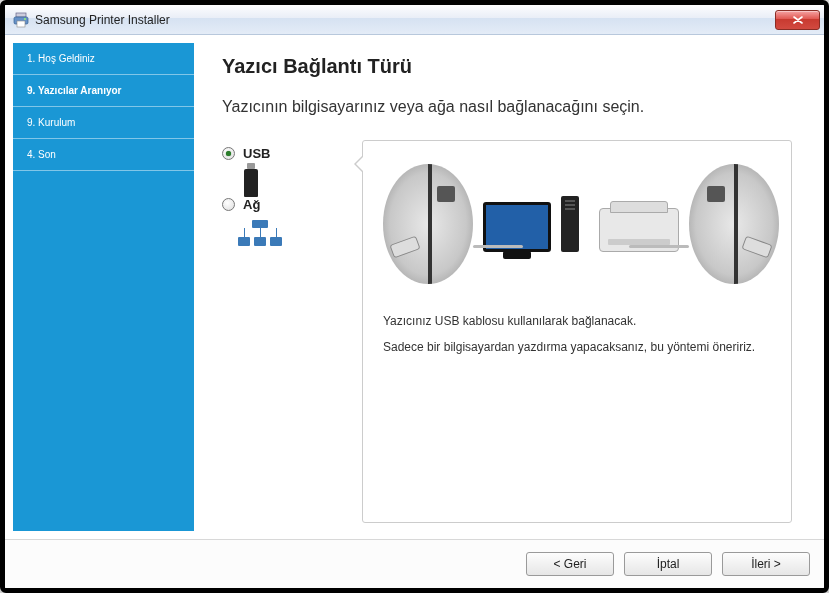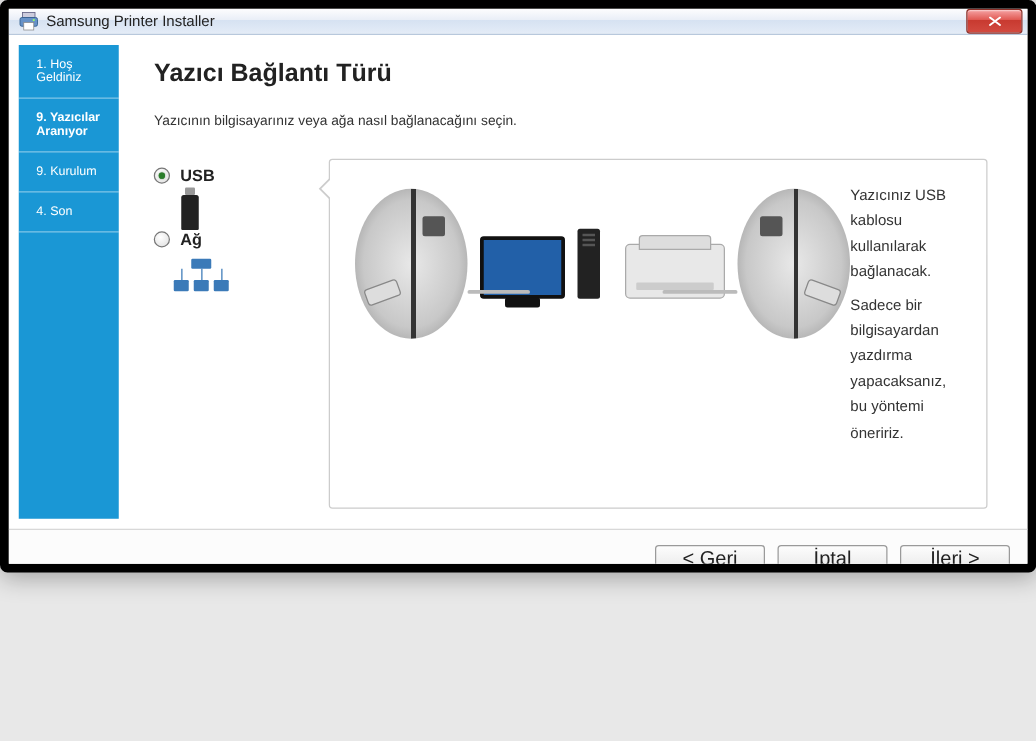--- a/index.html
+++ b/index.html
@@ -6,23 +6,23 @@
   body {
     font-family: "Segoe UI", Tahoma, sans-serif;
     font-size: 12px;
     background: #e8e8e8;
     width: 829px;
     height: 593px;
     overflow: hidden;
   }
   .window {
     width: 829px;
-    height: 458px;
+    height: 593px;
     background: #fff;
-    border: 7px solid #000000;
+    border: 5px solid #000000;
     border-radius: 6px;
     box-shadow: 0 4px 20px rgba(0,0,0,0.3);
     display: flex;
     flex-direction: column;
     overflow: hidden;
   }
   .titlebar {
     height: 30px;
     background: linear-gradient(to bottom, #fdfdfe 0%, #e9eef7 45%, #d6e2f2 46%, #e4ecf7 100%);
     border-bottom: 1px solid #b8c8dc;
@@ -71,21 +71,21 @@
     display: flex;
     flex-direction: column;
   }
   .main h1 {
     font-size: 20px;
     font-weight: bold;
     color: #222;
     margin-bottom: 20px;
   }
   .main .subtitle {
-    font-size: 11px;
+    font-size: 16px;
     color: #333;
     margin-bottom: 24px;
   }
   .content-row {
     display: flex;
     gap: 20px;
     flex: 1;
   }
   .options {
     width: 120px;
@@ -160,23 +160,23 @@
   .wifi-icon .dot {
     position: absolute; width: 7px; height: 7px; background: #6ab023;
     border-radius: 50%; bottom: 2px; left: 50%; transform: translateX(-50%);
   }
 
   .preview {
     flex: 1;
     border: 1px solid #ccc;
     border-radius: 3px;
     background: #fff;
-    padding: 18px 32px 20px 20px;
-    display: flex;
-    flex-direction: row;
+    padding: 18px 12px 20px 20px;
+    display: flex;
+    flex-direction: column;
     position: relative;
     min-height: 280px;
   }
   .preview::before {
     content: "";
     position: absolute;
     left: -9px; top: 14px;
     width: 0; height: 0;
     border-top: 9px solid transparent;
     border-bottom: 9px solid transparent;
@@ -273,21 +273,21 @@
     gap: 10px;
     background: #fcfcfc;
   }
   .btn {
     min-width: 88px;
     height: 24px;
     padding: 0 14px;
     background: linear-gradient(to bottom, #fdfdfd, #e6e6e6);
     border: 1px solid #9a9a9a;
     border-radius: 3px;
-    font-size: 16px;
+    font-size: 12px;
     color: #222;
     cursor: pointer;
     display: flex; align-items: center; justify-content: center;
   }
 </style>
 </head>
 <body>
 
 <div class="window">
 

